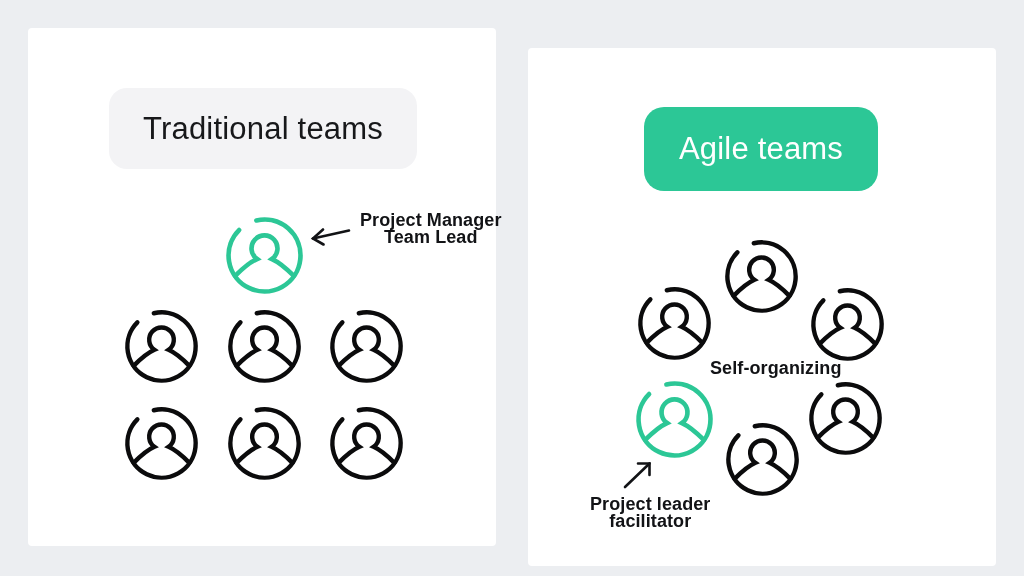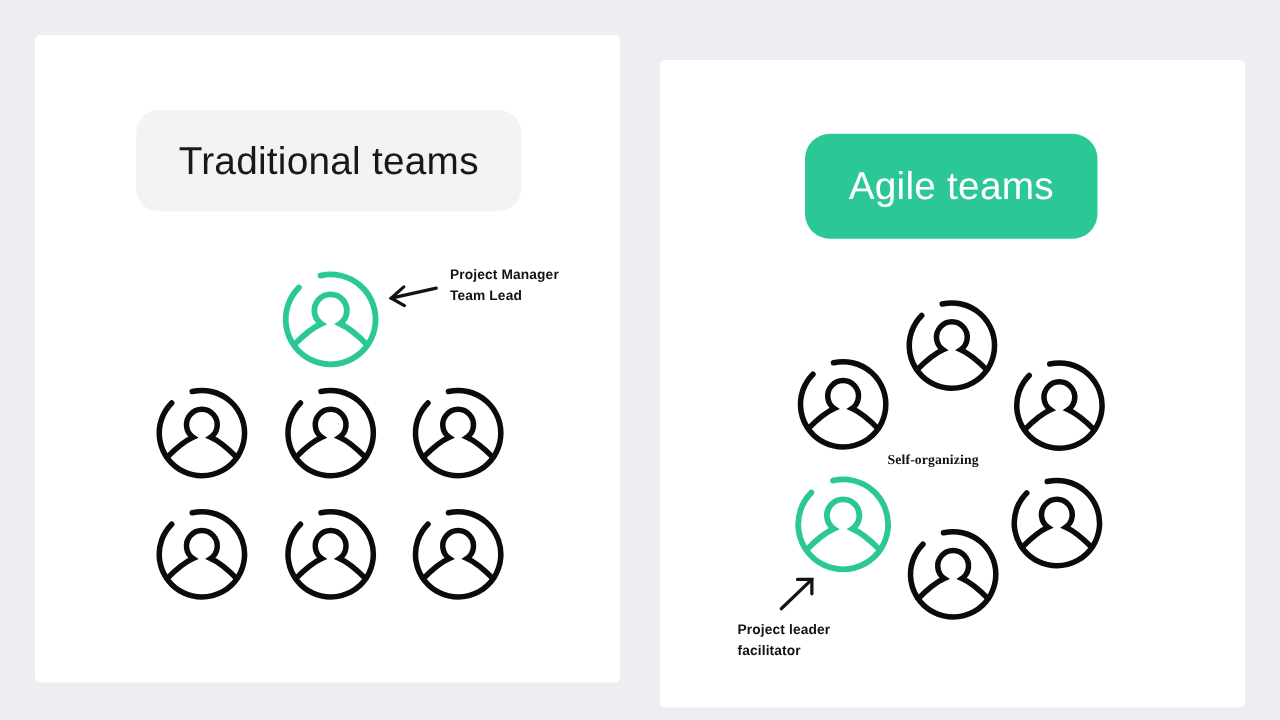--- a/index.html
+++ b/index.html
@@ -44,23 +44,24 @@
     background: var(--accent_green); border-radius: 20px;
     color: #FFFFFF;
   }
 
   .person { position: absolute; width: 75px; height: 75px; color: var(--icon_stroke); }
   .person.leader { width: 79px; height: 79px; color: var(--accent_green); }
   .person svg { display: block; width: 100%; height: 100%; }
 
   .small-label {
     position: absolute;
-    font-size: 11px; font-weight: 700; line-height: 17px;
+    font-size: 18px; font-weight: 700; line-height: 17px;
     color: var(--label_text); letter-spacing: 0.1px;
     white-space: nowrap;
+    text-align: center;
   }
   .arrow { position: absolute; color: var(--label_text); }
   .arrow svg { display: block; }
 </style>
 </head>
 <body>
 
 <svg width="0" height="0" style="position:absolute" aria-hidden="true">
   <defs>
     <g id="person-glyph" fill="none" stroke="currentColor" stroke-width="4.6" stroke-linecap="round">
@@ -160,21 +161,21 @@
           <use href="#person-glyph"></use>
         </svg>
       </div>
 
     <div class="person leader" style="left:107px; top:332px;">
       <svg viewBox="0 0 78 78">
           <use href="#person-glyph"></use>
         </svg>
     </div>
 
-    <div class="small-label" style="left:182px; top:312px;font-family:Liberation Serif, serif;">Self-organizing</div>
+    <div class="small-label" style="left:182px; top:312px;">Self-organizing</div>
 
     <div class="arrow" style="left:90px; top:409px;">
       <svg width="40" height="38" viewBox="0 0 40 38" fill="none" stroke="currentColor" stroke-width="2.6" stroke-linecap="round">
         <path d="M7 30 L31.5 6.5"></path>
         <path d="M20 6.5 L31.5 6.5 L31.5 18"></path>
       </svg>
     </div>
 
     <div class="small-label" style="left:62px; top:448px;">
       <div>Project leader</div>

